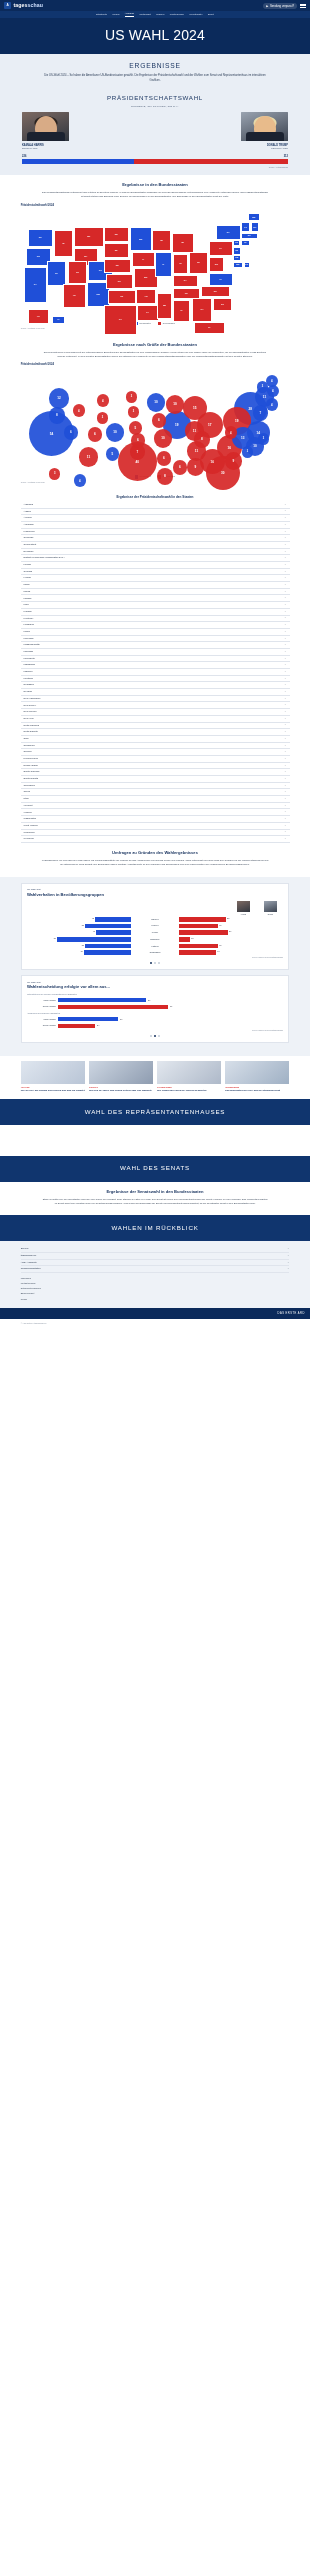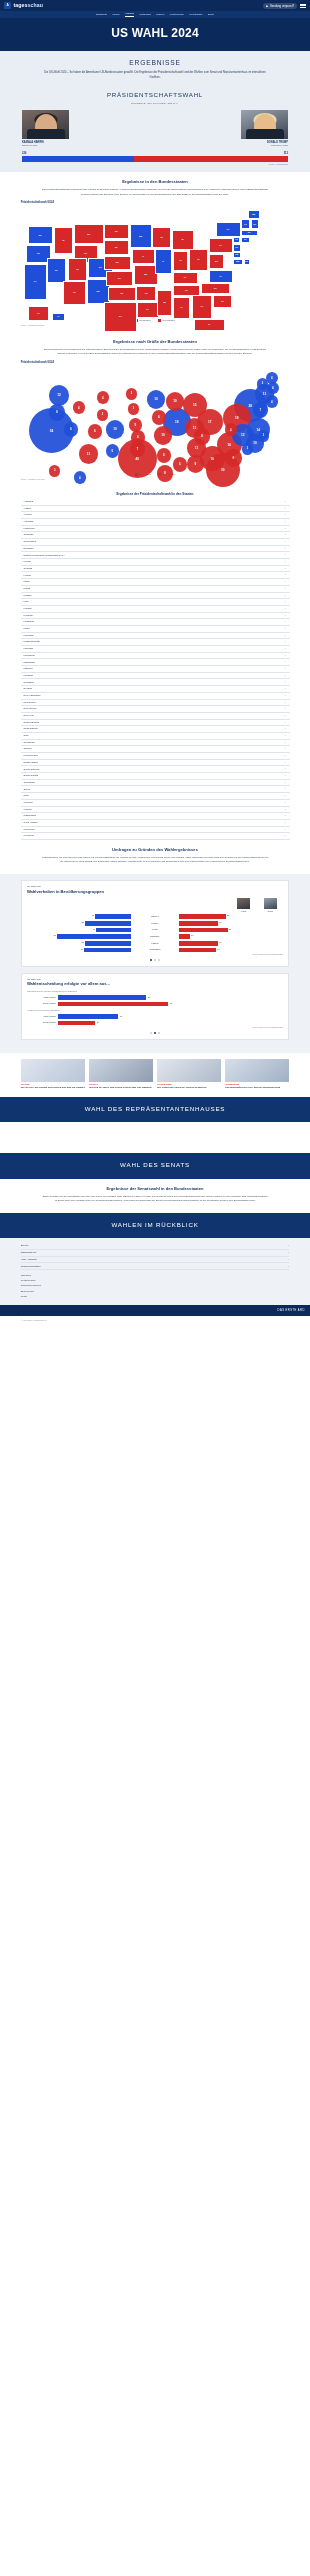--- a/index.html
+++ b/index.html
@@ -48,21 +48,21 @@
   .navbar a {
     color: #dfe8f7; font-size: 2.4px; text-decoration: none; letter-spacing: 0.1px;
   }
   .navbar a.active { color: #ffffff; border-bottom: 0.5px solid #ffffff; padding-bottom: 0.5px; }
 
   
   .hero {
     background: #0b2a5b; color: #fff; text-align: center;
     padding: 7.2px 0 8.3px;
   }
-  .hero h1 { margin: 0; font-size: 12px; font-weight: bold; letter-spacing: 0.2px; }
+  .hero h1 { margin: 0; font-size: 14px; font-weight: normal; letter-spacing: 0.2px; }
 
   
   .band {
     background: #e9eef5; text-align: center; padding: 7.2px 0 5.2px;
   }
   .band h2 {
     margin: 0; font-size: 6.7px; font-weight: normal; color: #17325e; letter-spacing: 0.8px;
   }
   .band p {
     margin: 3.6px auto 0; width: 227px; font-size: 2.7px; color: #2c3d57; line-height: 1.7;

